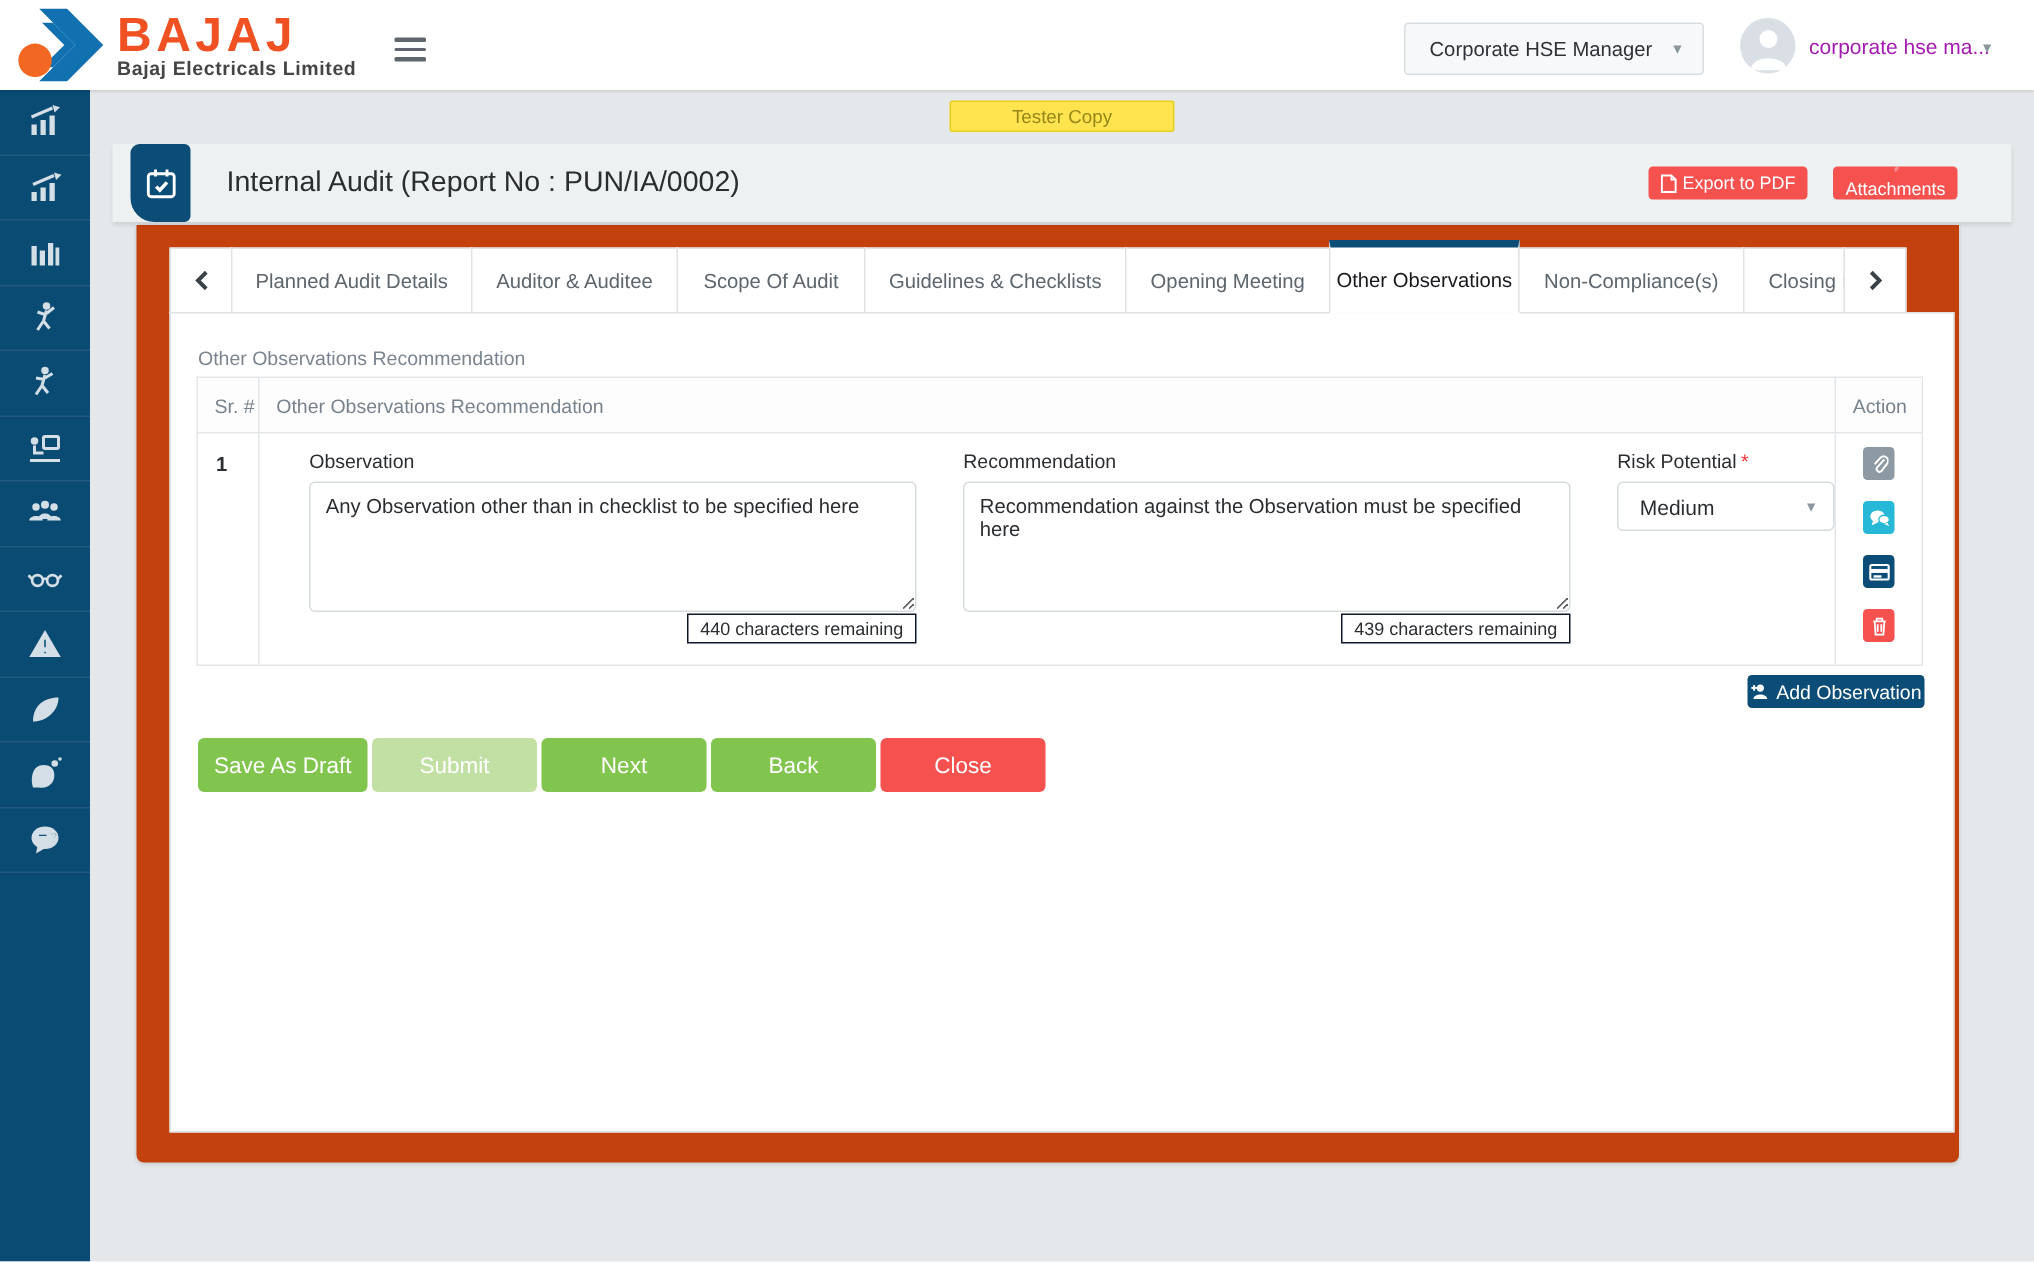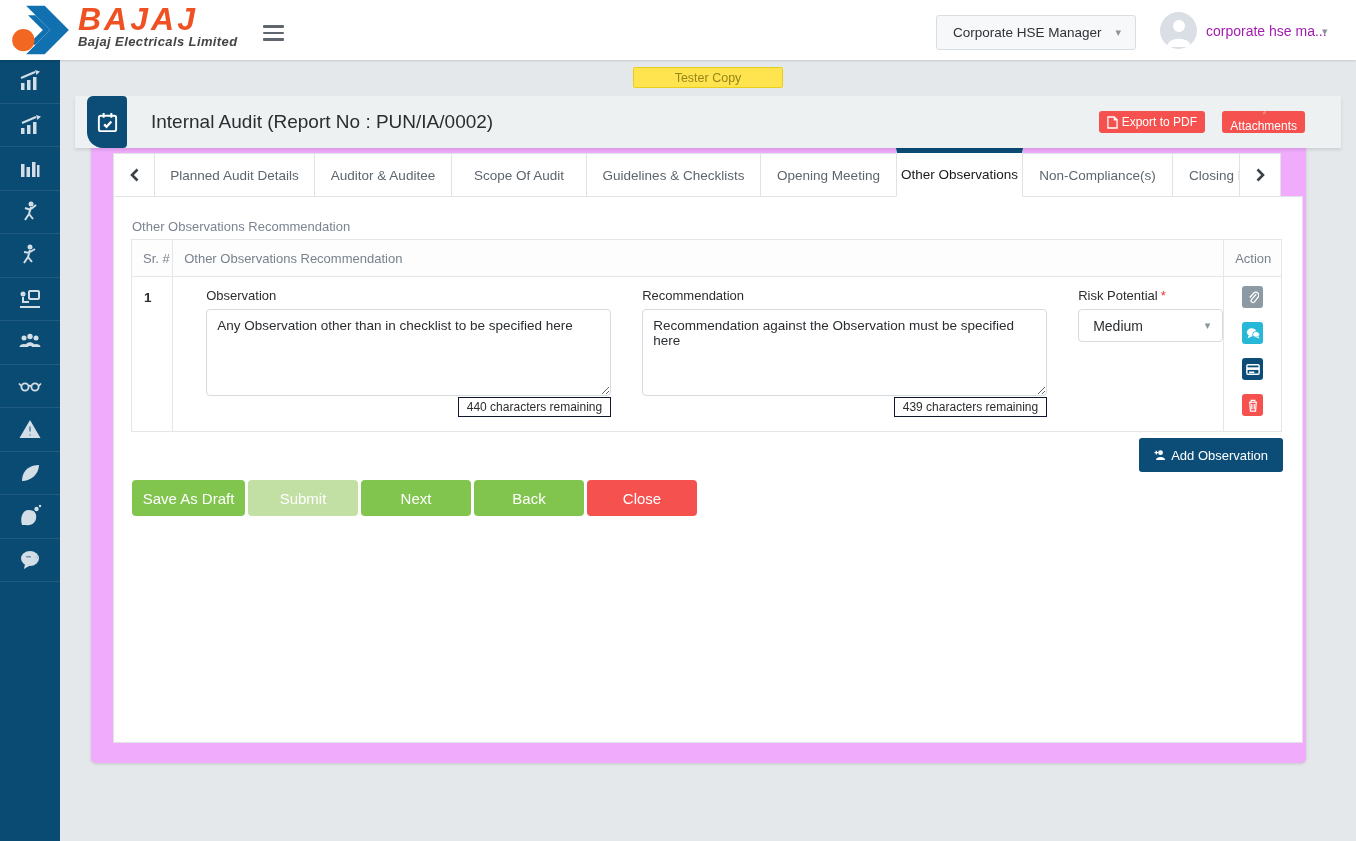--- a/index.html
+++ b/index.html
@@ -6,21 +6,21 @@
   html,body { width:1356px; height:841px; overflow:hidden; }
   body {
     font-family: "Liberation Sans", "DejaVu Sans", sans-serif;
     background:#e4e8ea;
     position:relative;
     color:#2f3338;
   }
   
   .header { position:absolute; top:0; left:0; width:1356px; height:60px; background:#ffffff;
             box-shadow:0 1px 2px rgba(0,0,0,.12); z-index:30; }
-  .logo { position:absolute; left:10px; top:4px; display:flex; gap:6px;font-style:italic; }
+  .logo { position:absolute; left:10px; top:4px; display:flex; align-items:center; gap:6px; }
   .logo-text { display:flex; flex-direction:column; }
   .brand-name { font-size:32px; font-weight:bold; color:#f05123; letter-spacing:3px; line-height:30px; }
   .brand-sub  { font-size:13px; font-weight:bold; color:#454545; letter-spacing:.4px; }
   .hamburger { position:absolute; left:263px; top:25px; width:21px; cursor:pointer; }
   .hamburger span { display:block; height:2.5px; background:#5f666d; margin-bottom:4px; border-radius:1px; }
   .role-select { position:absolute; left:936px; top:15px; width:200px; height:35px; background:#f6f8f9;
                  border:1px solid #d8dde1; border-radius:3px; display:flex; align-items:center;
                  padding:0 14px 0 16px; cursor:pointer; }
   .role-select .val { font-size:13.5px; color:#2f3338; flex:1; }
   .caret { color:#8b959c; font-size:11px; }
@@ -50,21 +50,21 @@
                 border-radius:6px 4px 4px 16px; display:flex; align-items:center; justify-content:center; }
   .page-title { position:absolute; left:76px; top:0; height:52px; display:flex; align-items:center;
                 font-size:19px; color:#2b2e31; }
   .btn-red { position:absolute; top:15px; height:22px; background:#f4514f; color:#fff; border:none;
              border-radius:3px; font-size:12px; display:flex; align-items:center; gap:4px;
              padding:0 8px; cursor:pointer; font-family:inherit; }
   .btn-export { right:136px; }
   .btn-attach { right:36px;flex-direction:column; }
 
   
-  .card { position:absolute; left:91px; top:138px; width:1215px; height:625px; background:#f0abfc;
+  .card { position:absolute; left:91px; top:150px; width:1215px; height:625px; background:#c2410c;
           border-radius:0 0 5px 5px; box-shadow:0 1px 3px rgba(0,0,0,.14); z-index:5; }
 
   
   .tabs { position:absolute; left:22px; top:15px; height:44px; display:flex; }
   .tab, .tab-nav { border:1px solid #e0e3e5; margin-left:-1px; background:#fff; height:44px;
           display:flex; align-items:center; justify-content:center; font-size:13.5px; color:#5d666d;
           cursor:pointer; white-space:nowrap; overflow:hidden; }
   .tab-nav { width:42px; }
   .tab-nav:first-child { margin-left:0; }
   .tab.active { border-top:5px solid #0c4d78; height:49px; margin-top:-5px; color:#17191c;
@@ -99,23 +99,23 @@
   .risk-select .val { flex:1; font-size:14px; color:#2b2e31; }
   .td-action { padding-top:9px; }
   .action-stack { display:flex; flex-direction:column; align-items:center; gap:14px; }
   .icon-btn { width:21px; height:22px; border:none; border-radius:3px; display:flex; align-items:center;
           justify-content:center; cursor:pointer; padding:0; }
   .icon-btn.gray { background:#8d99a3; }
   .icon-btn.cyan { background:#26b8d6; }
   .icon-btn.navy { background:#0c4d78; }
   .icon-btn.red  { background:#f4514f; }
 
-  .add-obs-btn { position:absolute; right:19px; top:241px; height:34px; background:#0c4d78; color:#fff;
+  .add-obs-btn { position:absolute; right:19px; top:241px; height:22px; background:#0c4d78; color:#fff;
           border:none; border-radius:3px; font-size:13px; display:flex; align-items:center; gap:3px;
-          padding:0 15px; cursor:pointer; font-family:inherit; }
+          padding:0 2px; cursor:pointer; font-family:inherit; }
 
   .footer-btns { position:absolute; left:18px; top:283px; display:flex; gap:3px; }
   .f-btn { height:36px; border:none; border-radius:4px; color:#fff; font-size:15px; cursor:pointer;
            font-family:Liberation Sans, sans-serif; }
   .f-btn.green { background:#81c54f; width:113px; }
   .f-btn.green.w110 { width:110px; }
   .f-btn.disabled { background:#c2e0a4; cursor:default; }
   .f-btn.red { background:#f4514f; width:110px; }
 </style>
 </head>
@@ -280,21 +280,21 @@
 <div class="card">
 
   <div class="tabs">
     <div class="tab-nav">
       <svg width="9" height="14" viewBox="0 0 9 14" fill="none" stroke="#3a4147" stroke-width="2.6">
           <path d="M7.5 1.5 L2 7 L7.5 12.5"></path>
         </svg>
     </div>
     <div class="tab" style="width:161px">Planned Audit Details</div>
     <div class="tab" style="width:138px">Auditor &amp; Auditee</div>
-    <div class="tab" style="width:136px">Scope Of Audit</div>
+    <div class="tab" style="width:126px">Scope Of Audit</div>
     <div class="tab" style="width:175px">Guidelines &amp; Checklists</div>
     <div class="tab" style="width:137px">Opening Meeting</div>
     <div class="tab active" style="width:127px">Other Observations</div>
     <div class="tab" style="width:151px">Non-Compliance(s)</div>
     <div class="tab" style="width:68px; justify-content:flex-start; padding-left:16px">Closing Meeting</div>
     <div class="tab-nav">
       <svg width="9" height="14" viewBox="0 0 9 14" fill="none" stroke="#3a4147" stroke-width="2.6">
           <path d="M1.5 1.5 L7 7 L1.5 12.5"></path>
         </svg>
     </div>

